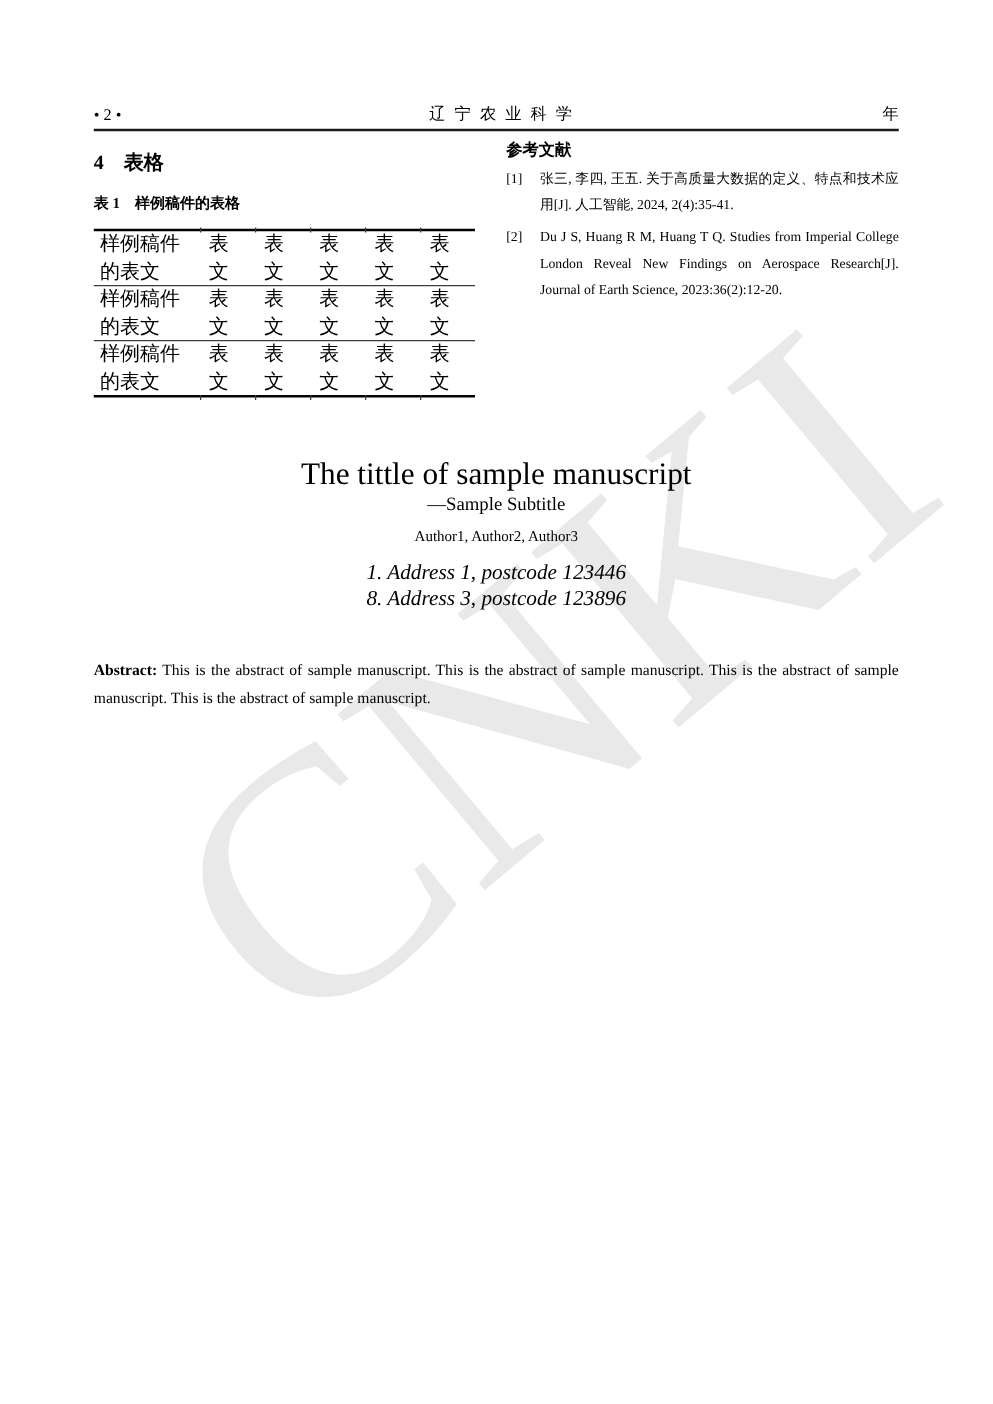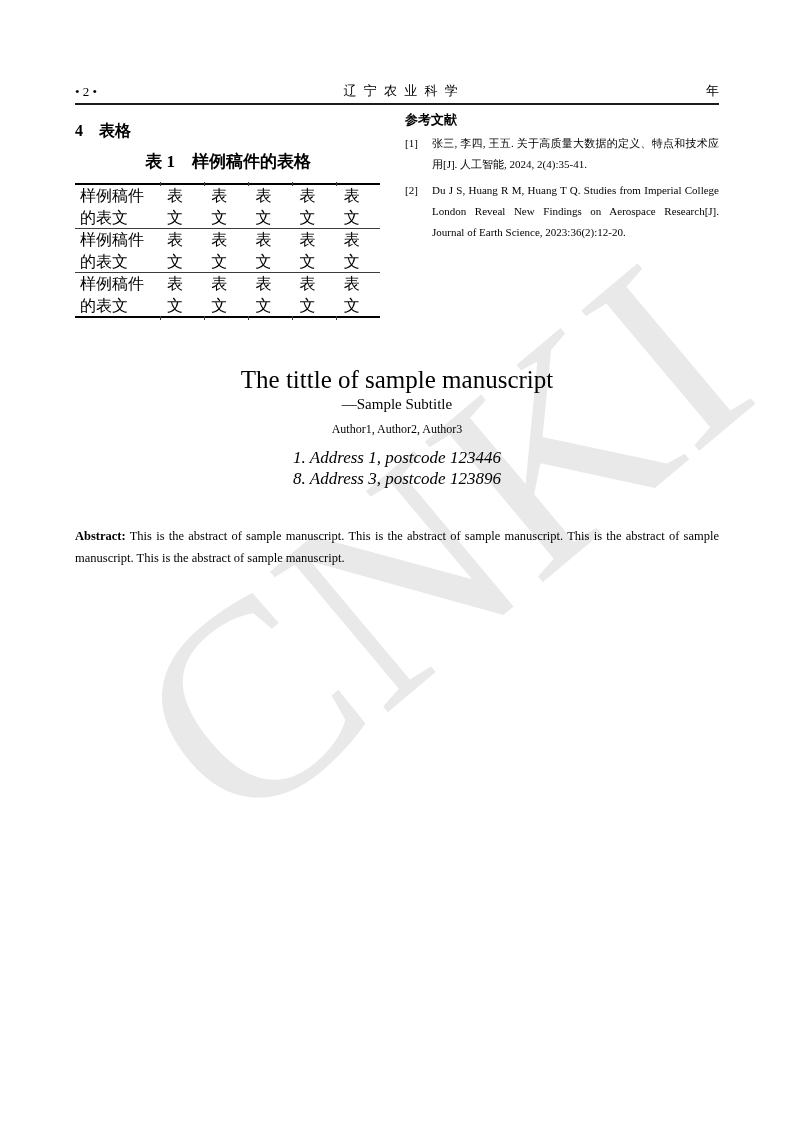--- a/index.html
+++ b/index.html
@@ -28,21 +28,21 @@
     position:absolute;left:75px;top:76px;width:644px;height:24px;
     border-bottom:2px solid #1c1c1c;
     display:flex;justify-content:space-between;align-items:flex-end;
     padding-bottom:3px;box-sizing:content-box;
     font-size:13px;z-index:1;
   }
   .journal-title{letter-spacing:2px;}
   
   .table-section{position:absolute;left:75px;top:122px;width:306px;z-index:1;}
   .section-heading{font-size:16px;font-weight:bold;line-height:18px;}
-  .table-caption{font-size:17px;font-weight:bold;text-align:center;margin-top:13px;line-height:18px;}
+  .table-caption{font-size:12px;font-weight:bold;margin-top:13px;line-height:18px;}
   .sample-table{
     position:relative;width:305px;margin-top:12px;
     border-top:2.5px solid #000;border-bottom:2.5px solid #000;
     font-size:16px;line-height:21.5px;
   }
   .trow{display:flex;height:43px;overflow:hidden;}
   .trow.sep{border-bottom:1px solid #3c3c3c;}
   .tlabel{width:84px;padding-left:5px;box-sizing:border-box;}
   .tcell{flex:1;padding-left:8px;box-sizing:border-box;display:flex;flex-direction:column;}
   .tcell .th{word-spacing:3px;}

